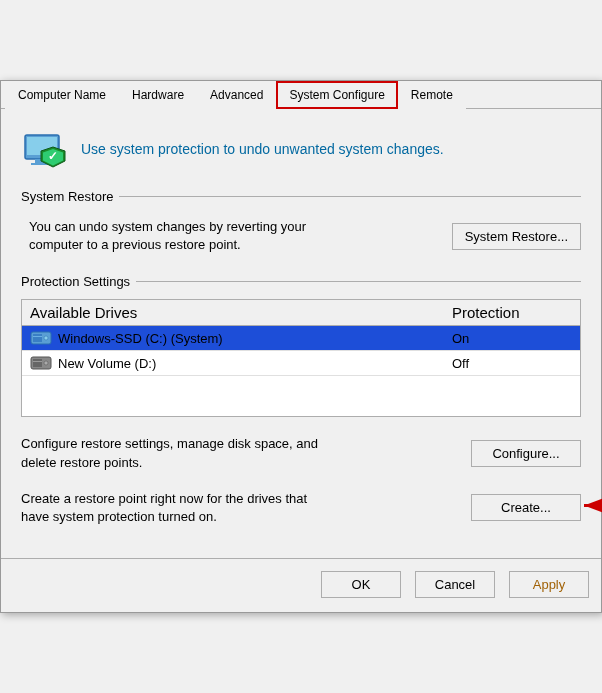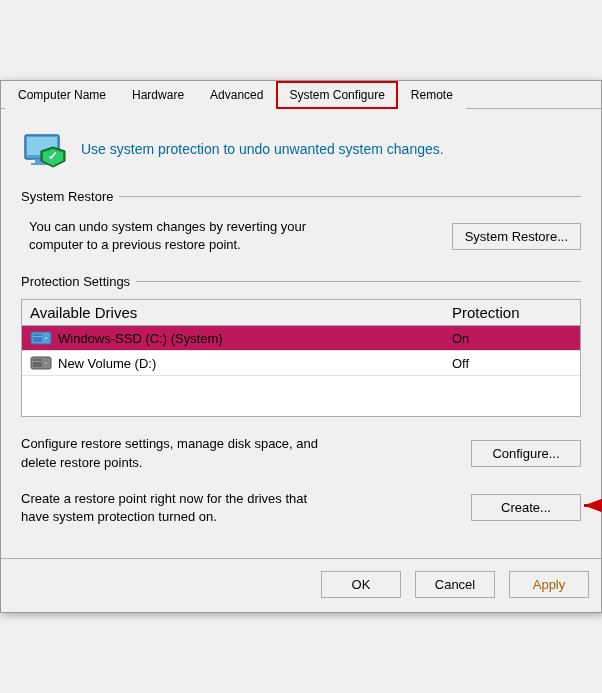--- a/index.html
+++ b/index.html
@@ -140,21 +140,21 @@
       color: #000;
     }
     .table-row {
       display: grid;
       grid-template-columns: 1fr 120px;
       padding: 4px 8px;
       border-bottom: 1px solid #e0e0e0;
       align-items: center;
     }
     .table-row.highlighted {
-      background: #be185d;
+      background: #1d4ed8;
     }
     .table-row:last-child {
       border-bottom: none;
     }
     .table-row-cell {
       font-size: 13px;
       color: #000;
       display: flex;
       align-items: center;
       gap: 6px;

